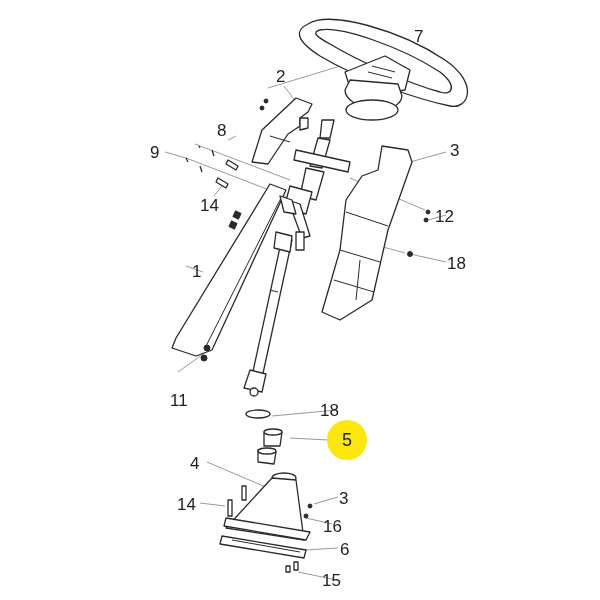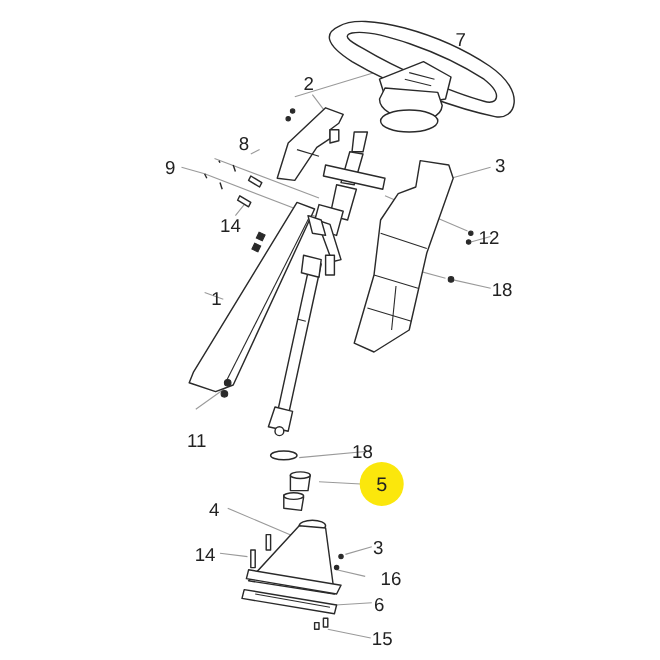--- a/index.html
+++ b/index.html
@@ -136,16 +136,16 @@
 <div class="callout hl" style="left:327px;top:420px">5</div>
 <div class="callout" style="left:340px;top:541px">6</div>
 <div class="callout" style="left:414px;top:28px">7</div>
 <div class="callout" style="left:217px;top:122px">8</div>
 <div class="callout" style="left:150px;top:144px">9</div>
 <div class="callout" style="left:200px;top:197px">14</div>
 <div class="callout" style="left:170px;top:392px">11</div>
 <div class="callout" style="left:435px;top:208px">12</div>
 <div class="callout" style="left:447px;top:255px">18</div>
 <div class="callout" style="left:177px;top:496px">14</div>
-<div class="callout" style="left:338px;top:572px">15</div>
-<div class="callout" style="left:346px;top:518px">16</div>
+<div class="callout" style="left:322px;top:572px">15</div>
+<div class="callout" style="left:323px;top:518px">16</div>
 <div class="callout" style="left:339px;top:490px">3</div>
 <div class="callout" style="left:320px;top:402px">18</div>
 
 </body></html>

